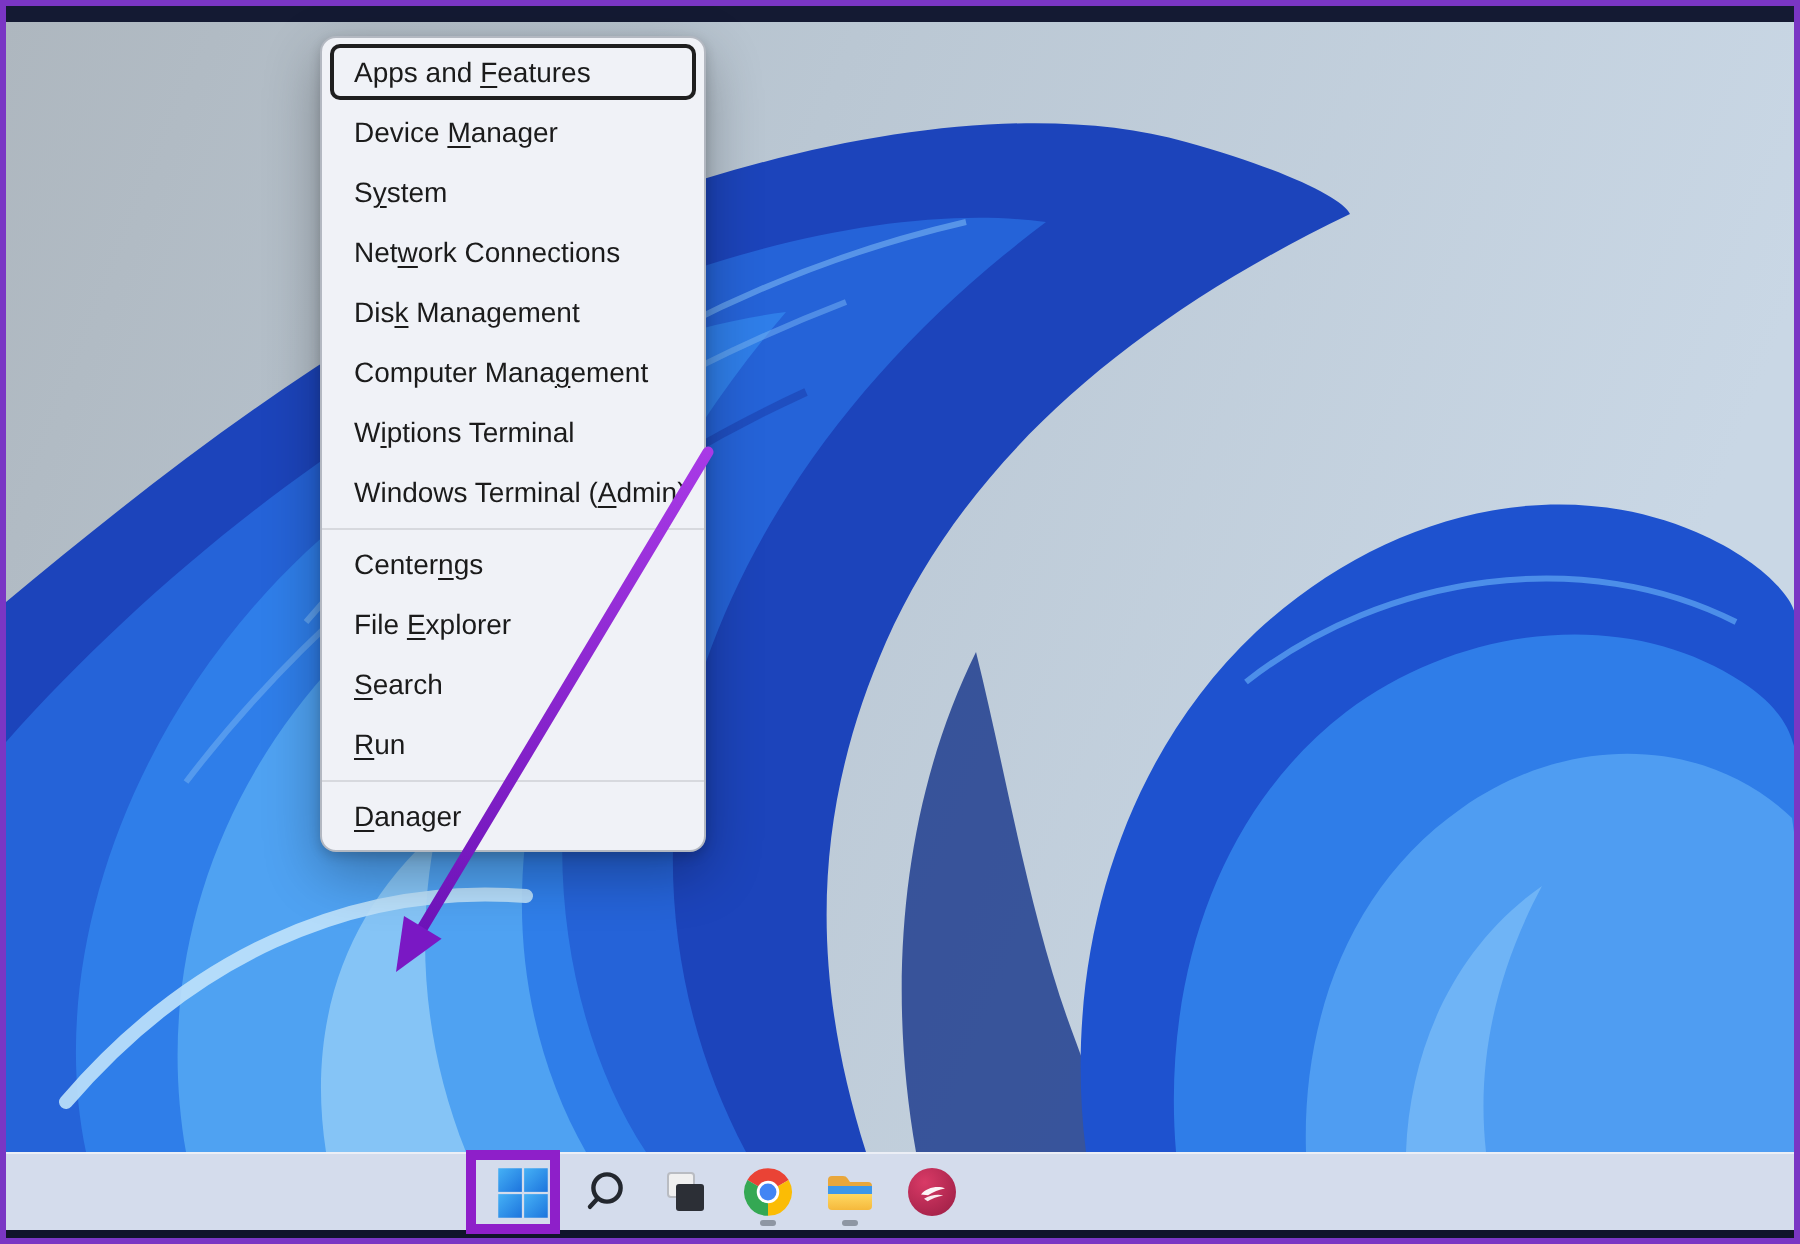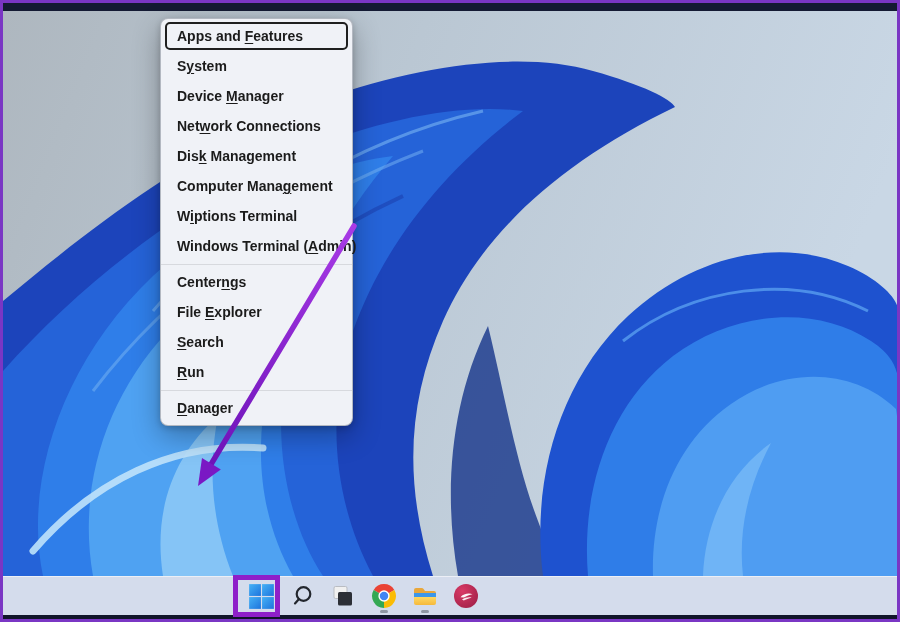--- a/index.html
+++ b/index.html
@@ -33,21 +33,21 @@
   }
   
   .winx-menu{
     position:absolute;left:160px;top:18px;width:193px;box-sizing:border-box;
     background:#f0f2f7;border:1px solid rgba(130,136,150,.55);border-radius:8px;
     box-shadow:0 10px 28px rgba(0,0,0,.30), 0 2px 6px rgba(0,0,0,.18);
     padding:2px 0;z-index:10;
   }
   .mi{
     height:30px;line-height:30px;padding-left:16px;position:relative;
-    font-size:14px;color:#1b1b1b;cursor:pointer;white-space:nowrap;font-weight:bold;
+    font-size:14px;color:#1b1b1b;cursor:pointer;white-space:nowrap;
   }
   .mi .k{text-decoration:underline;text-underline-offset:2px;text-decoration-thickness:1px;}
   .mi.focused::after{
     content:"";position:absolute;inset:1px 4px;border:2px solid #1f1f1f;border-radius:5px;pointer-events:none;
   }
   .mi .chev{
     position:absolute;right:11px;top:0;font-size:15px;color:#5a5f68;line-height:30px;
   }
   .sep{height:6px;display:flex;align-items:center;}
   .sep .ln{height:1px;background:#d7d9de;width:100%;}
@@ -172,22 +172,22 @@
       </div>
 
     </div>
   </div>
 
   <div class="strip-bottom"></div>
 </div>
 
 <div class="winx-menu">
   <div class="mi focused"><span><span>Apps and </span><span class="k">F</span><span>eatures</span></span></div>
+  <div class="mi"><span><span>Device </span><span class="k">M</span><span>anager</span></span></div>
   <div class="mi"><span><span>S</span><span class="k">y</span><span>stem</span></span></div>
-  <div class="mi"><span><span>Device </span><span class="k">M</span><span>anager</span></span></div>
   <div class="mi"><span><span>Net</span><span class="k">w</span><span>ork Connections</span></span></div>
   <div class="mi"><span><span>Dis</span><span class="k">k</span><span> Management</span></span></div>
   <div class="mi"><span><span>Computer Mana</span><span class="k">g</span><span>ement</span></span></div>
   <div class="mi"><span><span>W</span><span class="k">i</span><span>ptions Terminal</span></span></div>
   <div class="mi"><span><span>Windows Terminal (</span><span class="k">A</span><span>dmin)</span></span></div>
 
   <div class="sep">
       <div class="ln"></div>
     </div>
 

